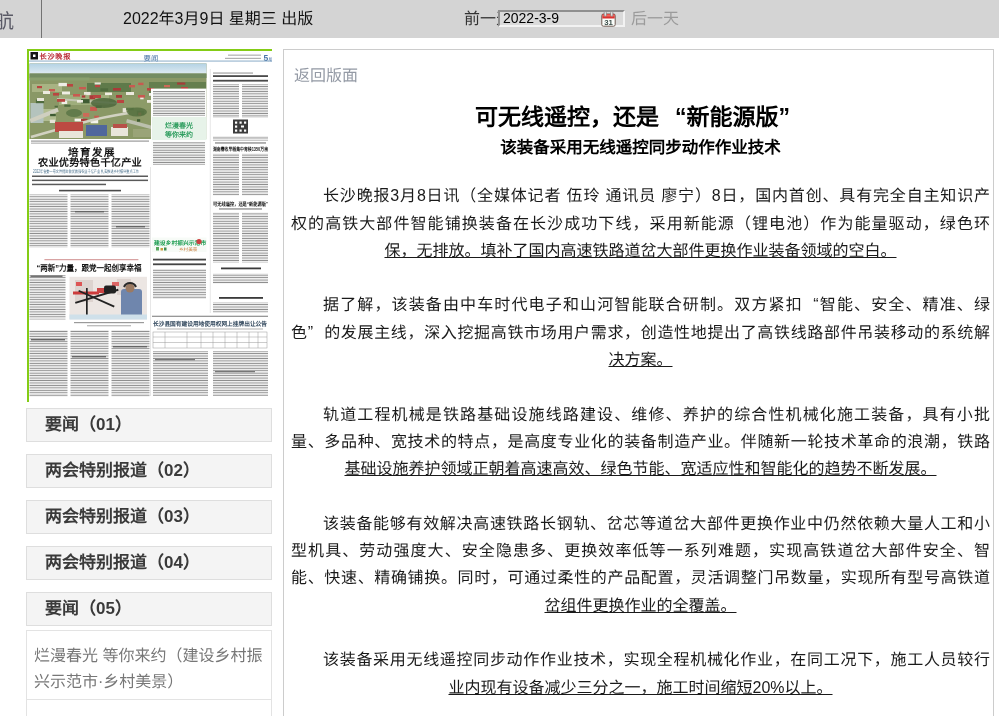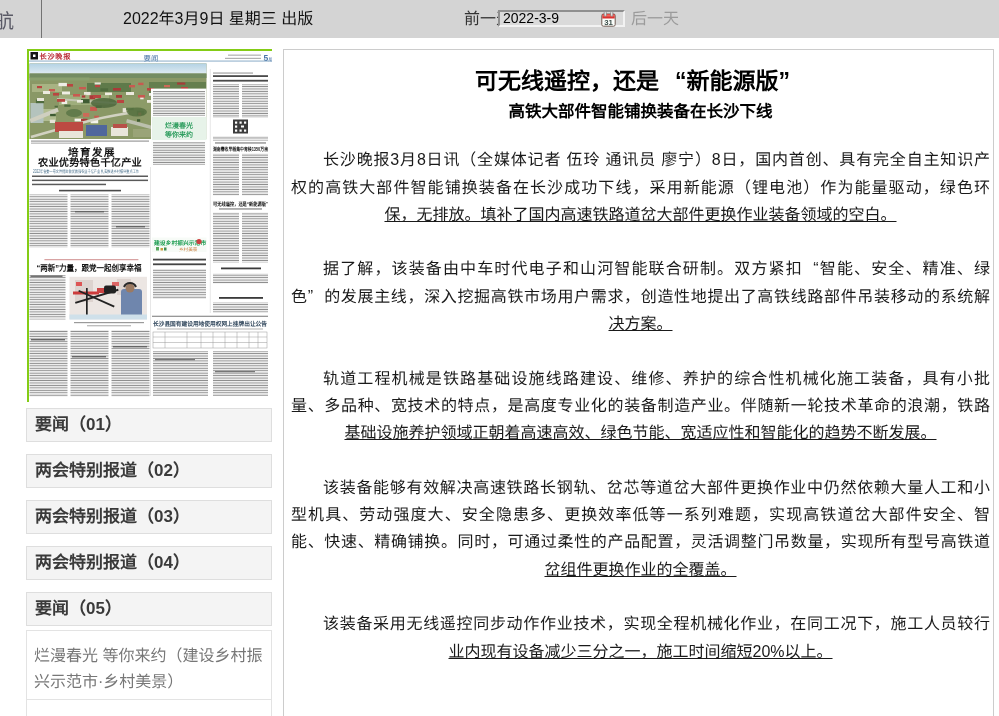--- a/index.html
+++ b/index.html
@@ -36,21 +36,21 @@
   .topbar .next {
     position:absolute; left:631px; top:0; line-height:38px; font-size:16px; color:#9b9b9b;
   }
   .thumb {
     position:absolute; left:27px; top:49px; width:245px; height:353px;
     border:2px solid #84cc16; background:#fff;
   }
   .seclist { position:absolute; left:26px; top:407.5px; width:246px; }
   .sec {
     height:34px; margin-bottom:12px; background:#f4f4f4; border:1px solid #dedede;
-    font-size:17px; font-weight:bold; color:#3a3a3a; line-height:32px; padding-left:8px;
+    font-size:17px; font-weight:bold; color:#3a3a3a; line-height:32px; padding-left:18px;
     white-space:nowrap; overflow:hidden;
   }
   .items { margin-top:-7.3px; }
   .item {
     background:#fff; border:1px solid #e3e3e3; margin-top:-1px;
     font-size:16px; color:#777; line-height:26px; padding:12px 4px 4px 7px;
   }
   .main {
     position:absolute; left:283px; top:49px; width:711px; height:760px;
     border:1px solid #ccc; background:#fff; padding:0 3px 0 7px;
@@ -334,22 +334,23 @@
     <div class="sec">两会特别报道（03）</div>
     <div class="sec">两会特别报道（04）</div>
     <div class="sec">要闻（05）</div>
     <div class="items">
       <div class="item">烂漫春光 等你来约（建设乡村振兴示范市·乡村美景）</div>
       <div class="item">培育发展农业优势特色千亿产业</div>
     </div>
   </div>
 
   <div class="main">
+    <div class="back">返回版面</div>
     <h1 class="title">可无线遥控，还是<span class="qo">“</span>新能源版<span class="qc">”</span></h1>
-    <h2 class="subtitle">高铁大部件智能铺换装备在长沙下线</h2>
+    <h2 class="subtitle">该装备采用无线遥控同步动作作业技术</h2>
     <div class="body">
       <div class="para">
         <div class="ln ind">长沙晚报3月8日讯（全媒体记者 伍玲 通讯员 廖宁）8日，国内首创、具有完全自主知识产</div>
         <div class="ln">权的高铁大部件智能铺换装备在长沙成功下线，采用新能源（锂电池）作为能量驱动，绿色环</div>
         <div class="le">保，无排放。填补了国内高速铁路道岔大部件更换作业装备领域的空白。</div>
       </div>
       <div class="para">
         <div class="ln ind">据了解，该装备由中车时代电子和山河智能联合研制。双方紧扣<span class="qo">“</span>智能、安全、精准、绿</div>
         <div class="ln">色<span class="qc">”</span>的发展主线，深入挖掘高铁市场用户需求，创造性地提出了高铁线路部件吊装移动的系统解</div>
         <div class="le">决方案。</div>

